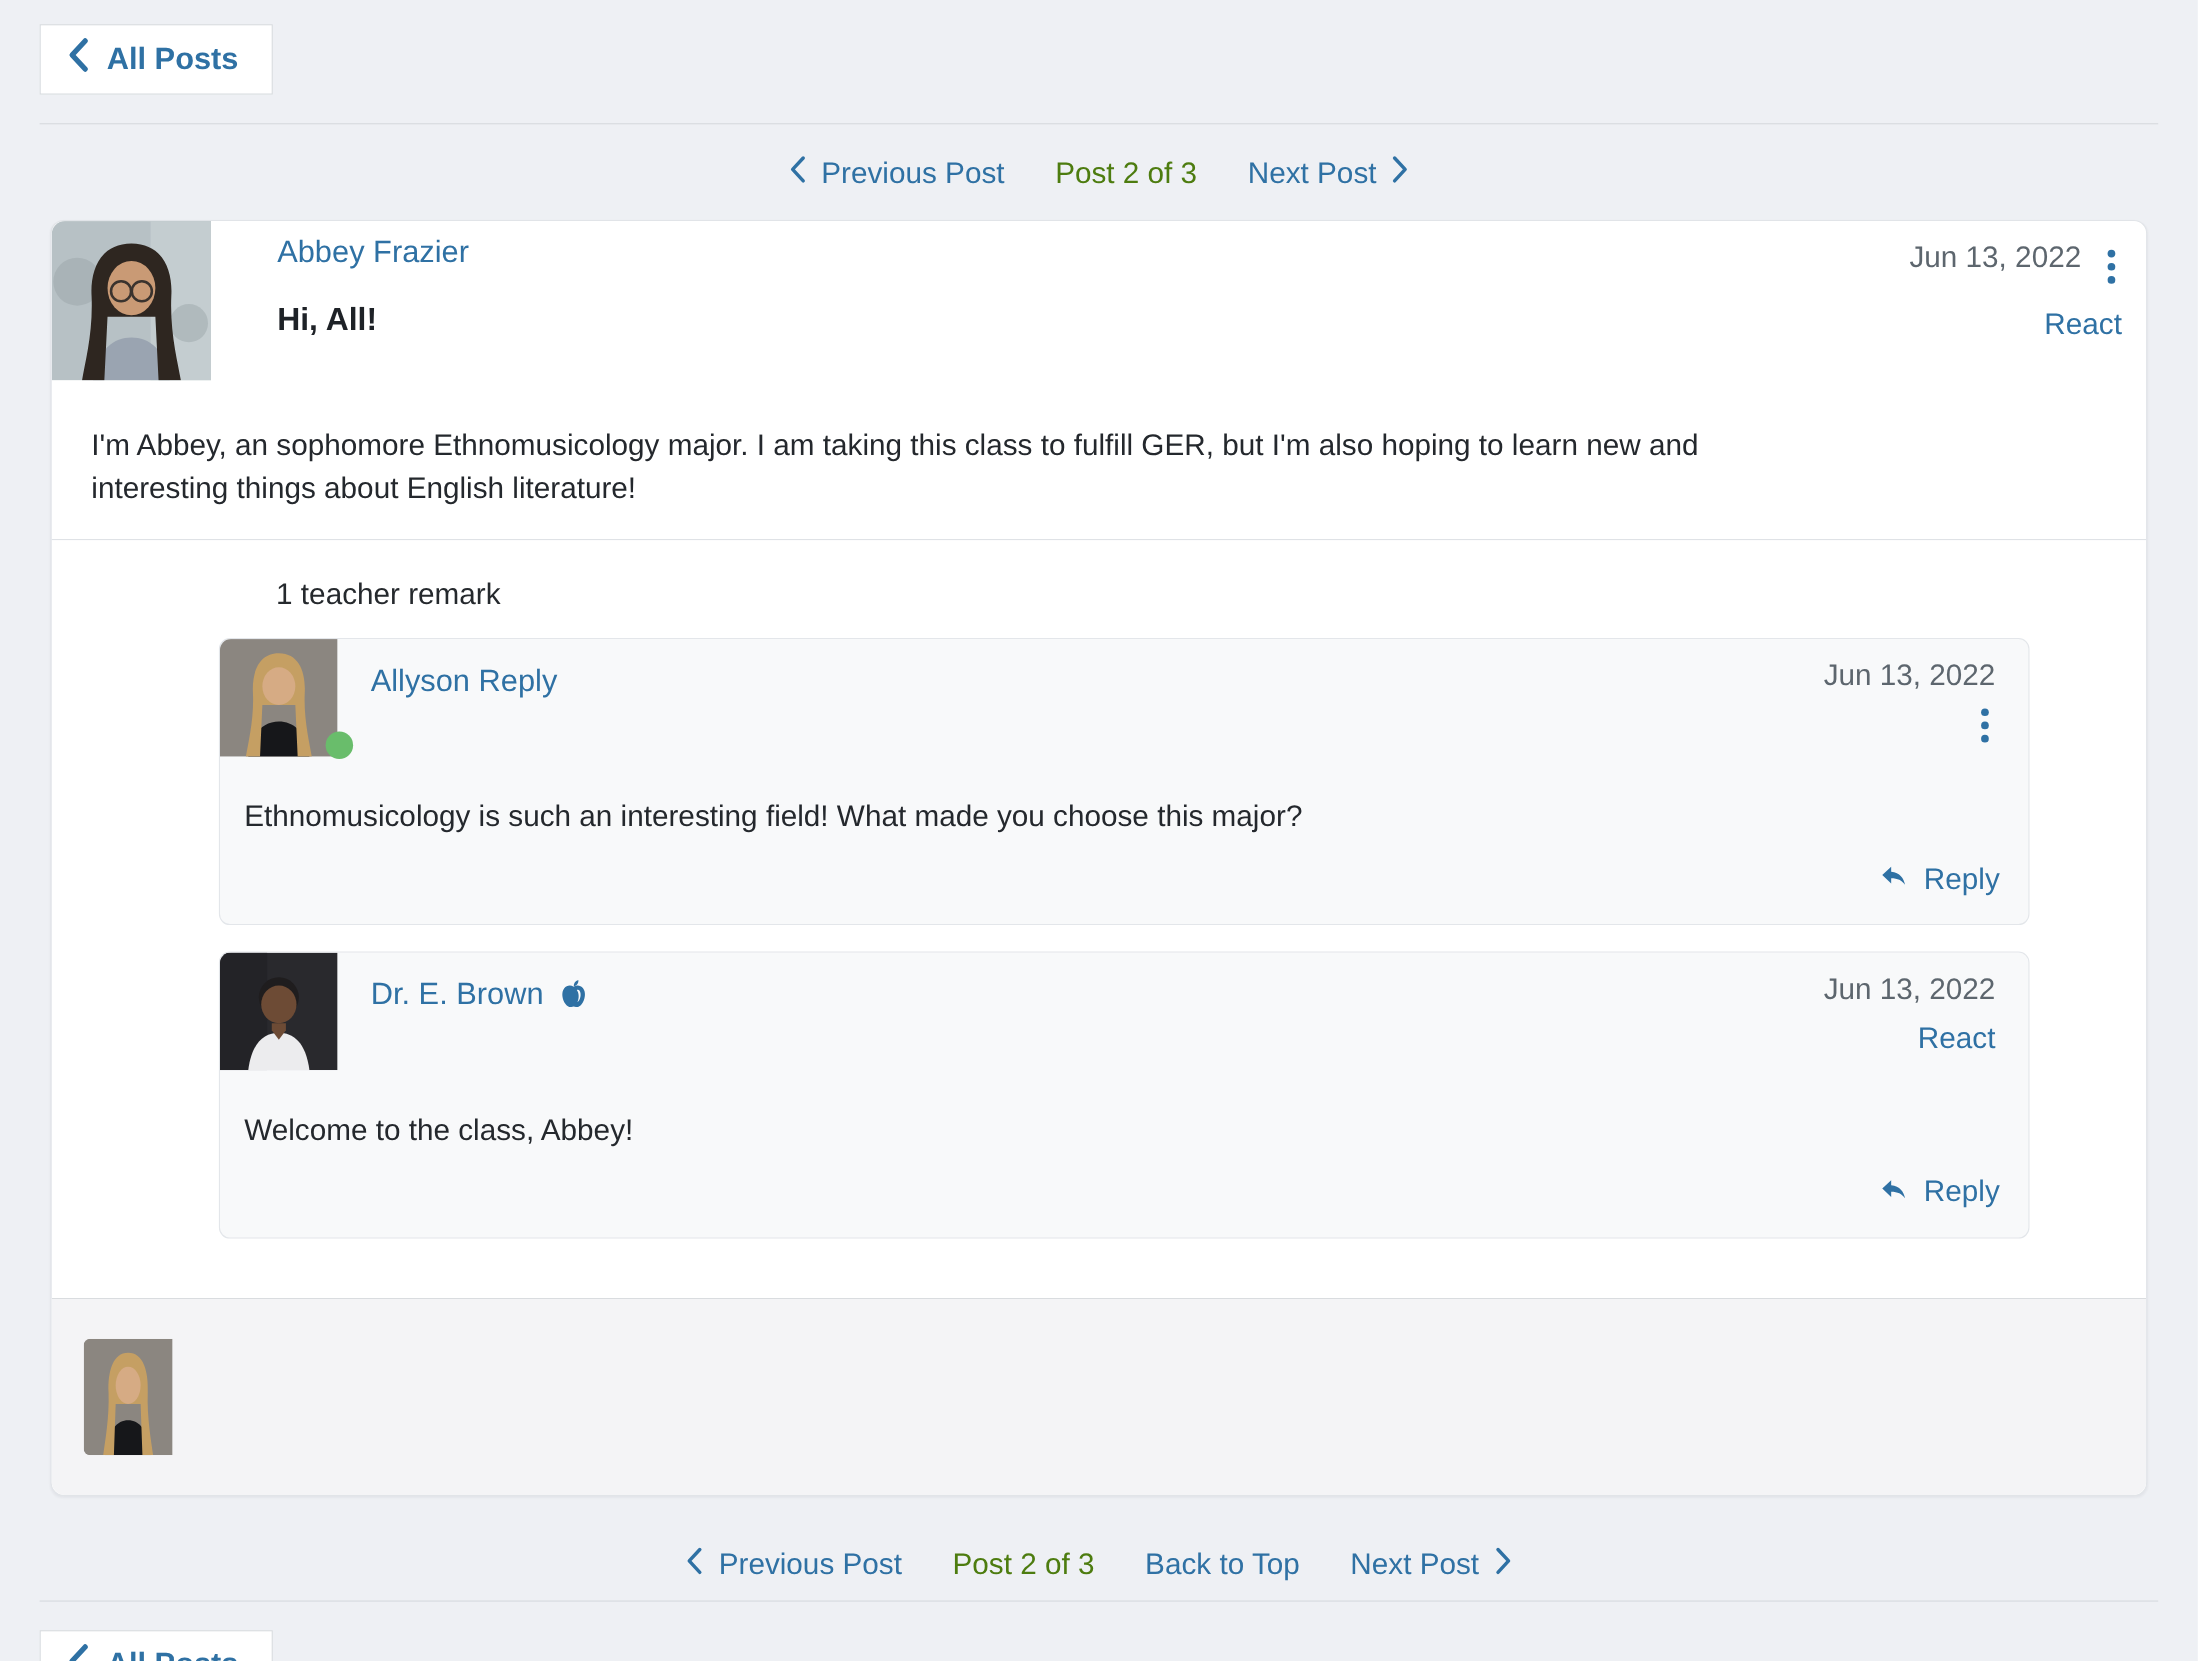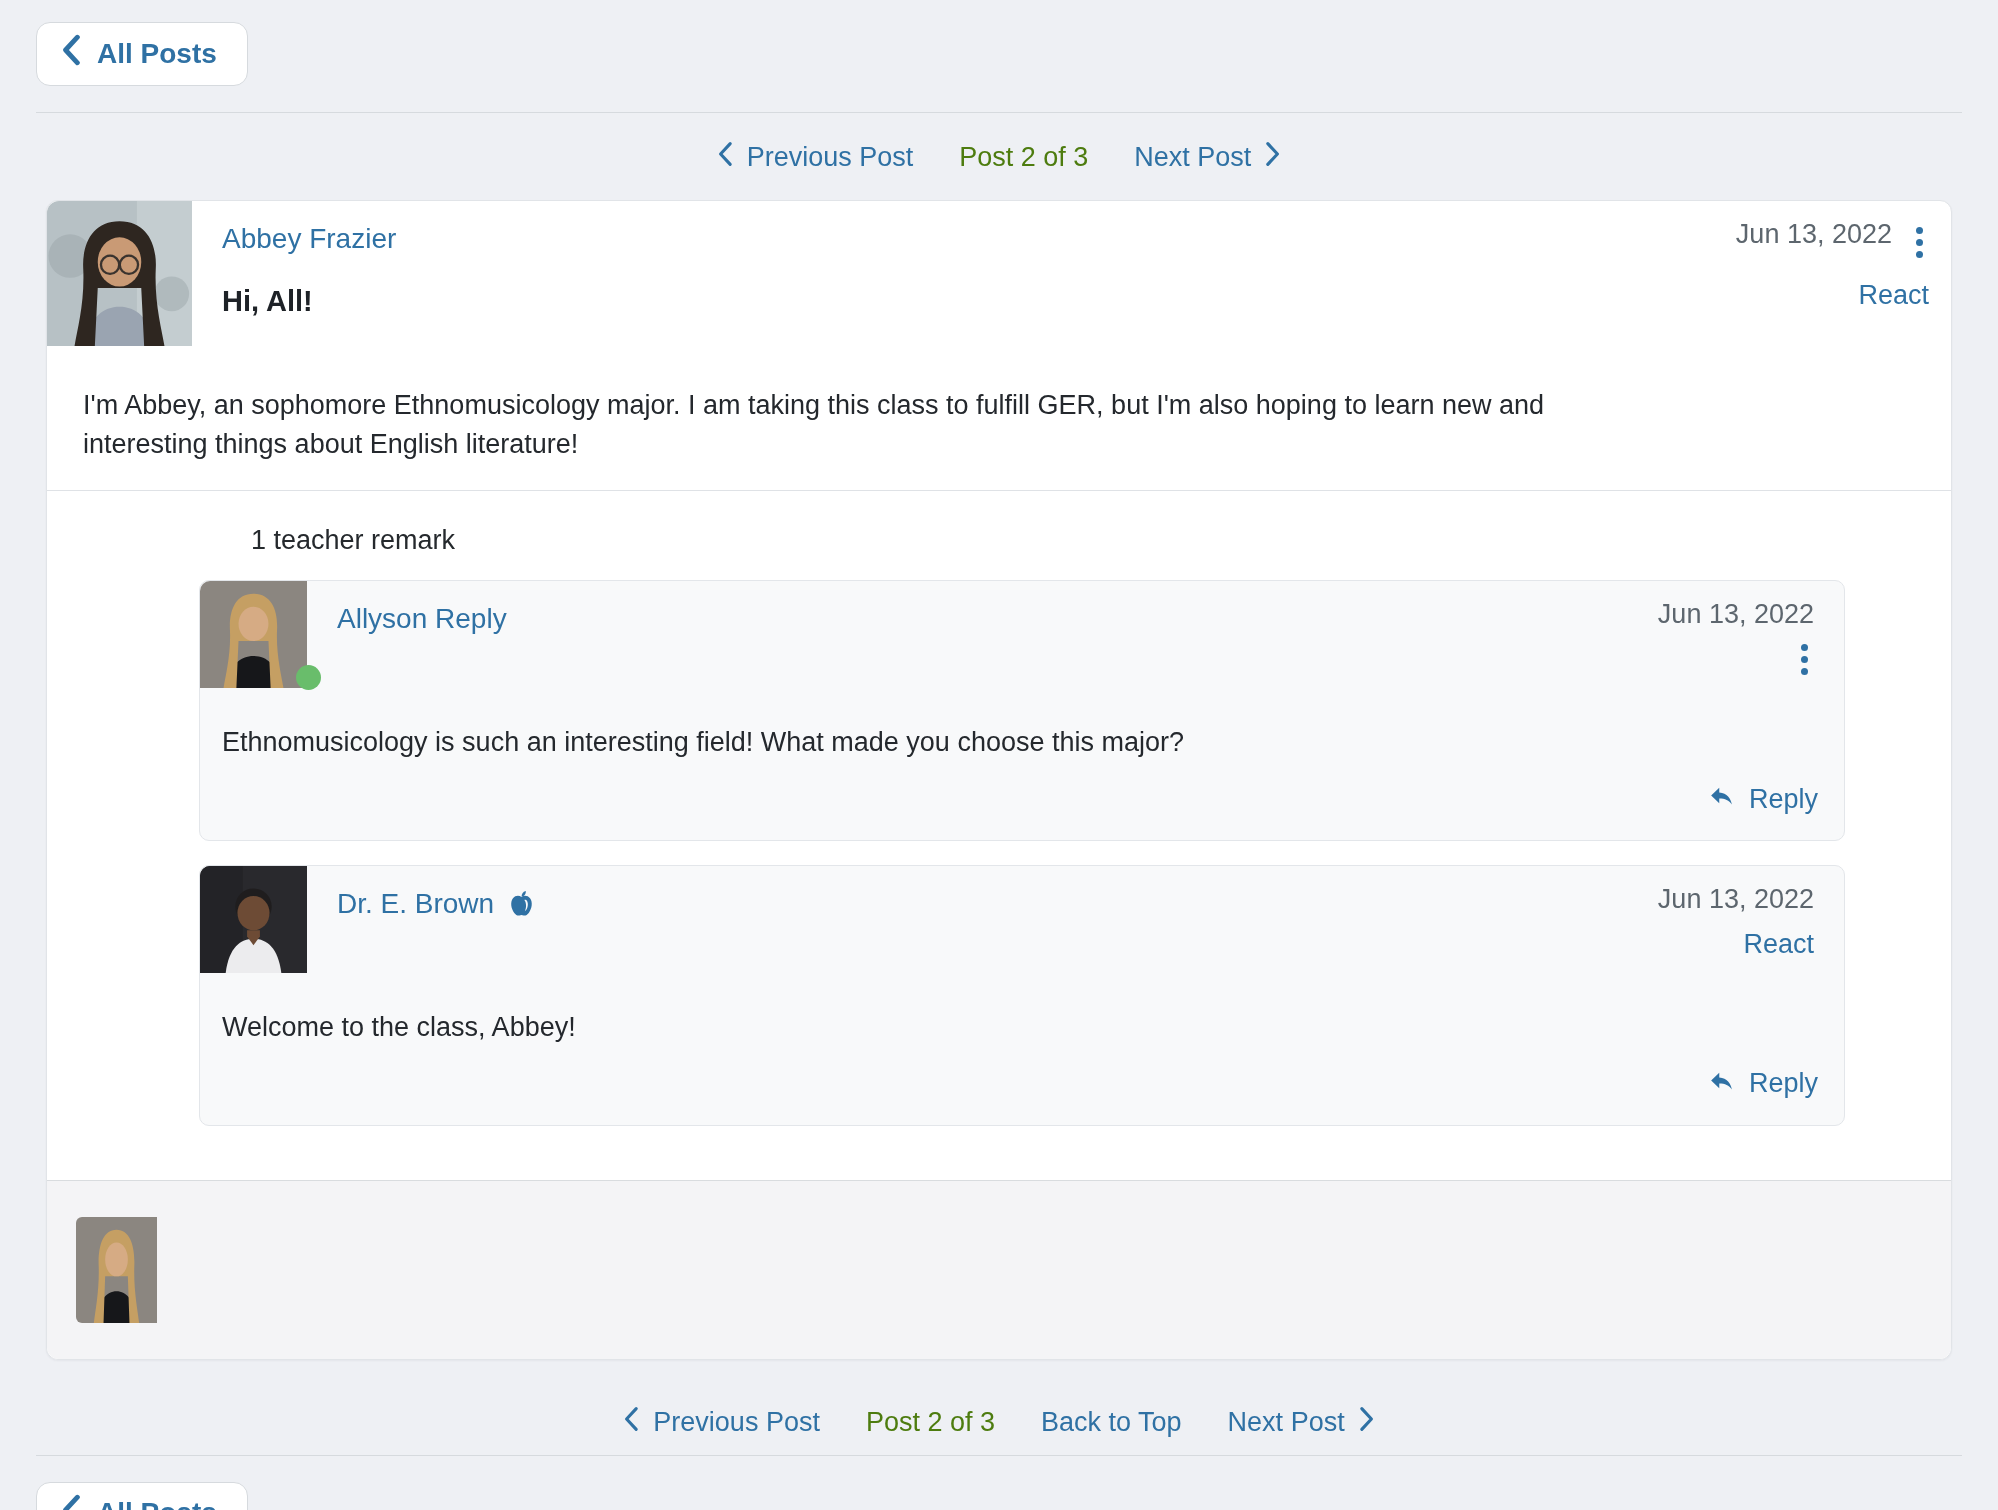--- a/index.html
+++ b/index.html
@@ -10,21 +10,21 @@
     color: #23272c;
     overflow: hidden;
   }
   .page { padding: 0 36px; }
 
   
   .all-posts-btn {
     display: inline-flex; align-items: center; gap: 16px;
     background: #ffffff;
     border: 1px solid #d6dade;
-    border-radius: 14px;
+    border-radius: 0;
     padding: 11px 30px 12px 24px;
     color: #2f71a4;
     font-weight: 700;
     font-size: 28px;
     font-family: inherit;
     cursor: pointer;
     margin-top: 22px;
   }
   .all-posts-btn.bottom { margin-top: 26px; }
 
@@ -50,21 +50,21 @@
     border-radius: 12px;
     margin: 26px 10px 0;
     box-shadow: 0 1px 2px rgba(30,40,60,.05);
   }
   .post-header { display: flex; align-items: flex-start; }
   .post-avatar {
     width: 145px; height: 145px; flex: none;
     border-radius: 12px 0 0 0; overflow: hidden; cursor: pointer;
   }
   .post-avatar svg, .c-avatar svg, .composer-avatar svg { display: block; width: 100%; height: 100%; }
-  .head-mid { flex: 1; padding: 22px 0 0 30px; }
+  .head-mid { flex: 1; padding: 12px 0 0 30px; margin-left: 30px; }
   .author { color: #2f71a4; font-size: 28px; text-decoration: none; cursor: pointer; }
   .post-title { font-size: 29px; font-weight: 700; color: #1e2227; margin-top: 30px; }
   .head-right { padding: 18px 22px 0 0; text-align: right; }
   .date-row { display: flex; align-items: flex-start; justify-content: flex-end; gap: 18px; }
   .date { color: #5d666e; font-size: 27px; white-space: nowrap; }
   .kebab {
     background: none; border: none; cursor: pointer;
     display: flex; flex-direction: column; gap: 5px;
     padding: 6px 6px; margin-top: 2px;
   }

